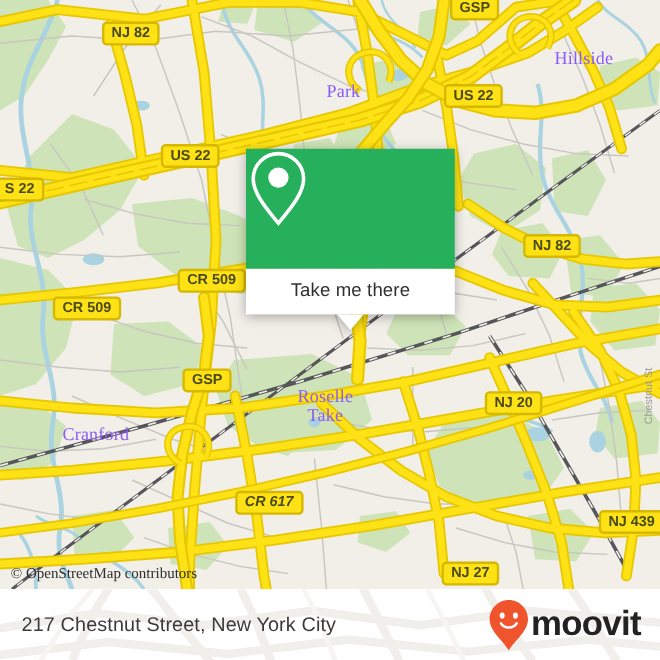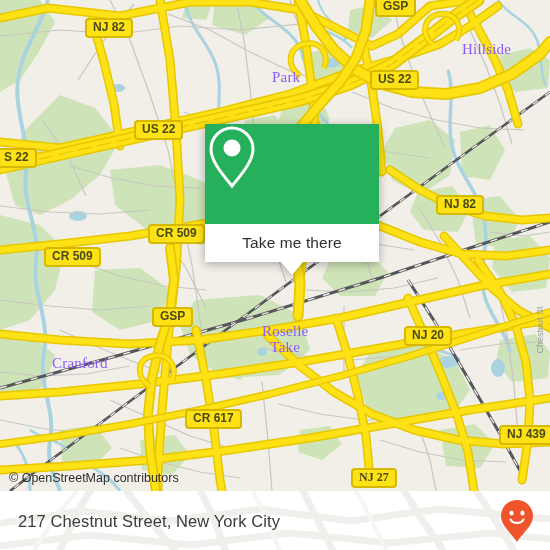--- a/index.html
+++ b/index.html
@@ -38,21 +38,21 @@
     padding:1px 6px 2px 6px;
     white-space:nowrap;
     line-height:13px;
     box-sizing:border-box;
   }
 
   
   .attrib{
     position:absolute;left:9px;top:471px;
     font-size:12.5px;color:#2d2d2d;
-    font-family:Liberation Sans, sans-serif;
+    font-family:Liberation Serif, serif;
     white-space:nowrap;
   }
 
   
   .popup{
     position:absolute;left:188px;top:124px;width:174px;
     filter:drop-shadow(0 2px 5px rgba(0,0,0,.30));
     margin-left:17px;
   }
   .popup-head{
@@ -290,40 +290,40 @@
         </g>
 
         <text x="543" y="330" transform="rotate(-90 543 330)" font-family="Liberation Sans, sans-serif" font-size="9" fill="#9a9a95" text-anchor="middle">Chestnut St</text>
       </g>
     </svg>
 
     <div class="city-label" style="left:272px;top:70px;">Park</div>
 
     <div class="city-label" style="left:462px;top:42px;">Hillside</div>
 
-    <div class="city-label two-line" style="left:262px;top:323px;">
+    <div class="city-label two-line" style="left:248px;top:323px;">
       <div>Roselle</div>
       <div>Take</div>
     </div>
 
     <div class="city-label" style="left:52px;top:356px;">Cranford</div>
 
     <div class="shield" style="left:85px;top:18px;">NJ 82</div>
     <div class="shield" style="left:375px;top:-3px;">GSP</div>
     <div class="shield" style="left:370px;top:70px;">US 22</div>
     <div class="shield" style="left:134px;top:120px;">US 22</div>
     <div class="shield" style="left:-4px;top:148px;">S 22</div>
     <div class="shield" style="left:436px;top:195px;">NJ 82</div>
     <div class="shield" style="left:148px;top:224px;">CR 509</div>
     <div class="shield" style="left:44px;top:247px;">CR 509</div>
     <div class="shield" style="left:152px;top:307px;">GSP</div>
     <div class="shield" style="left:404px;top:326px;">NJ 20</div>
-    <div class="shield" style="left:185px;top:409px;">CR 617</div>
+    <div class="shield" style="left:196px;top:409px;font-style:italic;">CR 617</div>
     <div class="shield" style="left:499px;top:425px;">NJ 439</div>
-    <div class="shield" style="left:351px;top:468px;font-family:Liberation Serif, serif;">NJ 27</div>
+    <div class="shield" style="left:368px;top:468px;">NJ 27</div>
 
     <div class="attrib">© OpenStreetMap contributors</div>
 
     <div class="popup">
       <div class="popup-head">
         <svg width="54" height="66" viewBox="0 0 54 66">
           <path d="M27 4 C15.4 4 6 13.4 6 25 C6 38 19 52 27 62 C35 52 48 38 48 25 C48 13.4 38.6 4 27 4 Z" fill="none" stroke="#ffffff" stroke-width="3"></path>
           <circle cx="27" cy="24" r="8.5" fill="#ffffff"></circle>
         </svg>
       </div>
@@ -357,17 +357,18 @@
 
     <div class="footer-address">217 Chestnut Street, New York City</div>
 
     <div class="brand">
       <svg width="34" height="44" viewBox="0 0 34 44">
         <path d="M17 1 C8.2 1 1 8.2 1 17 C1 27 12 34.5 17 43 C22 34.5 33 27 33 17 C33 8.2 25.8 1 17 1 Z" fill="#f0542c"></path>
         <ellipse cx="11.5" cy="14" rx="2.1" ry="2.6" fill="#ffffff"></ellipse>
         <ellipse cx="22.5" cy="14" rx="2.1" ry="2.6" fill="#ffffff"></ellipse>
         <path d="M10.5 20.5 C13 25 21 25 23.5 20.5" fill="none" stroke="#ffffff" stroke-width="2.1" stroke-linecap="round"></path>
       </svg>
+      <span class="brand-word">moovit</span>
     </div>
 
   </div>
 
 </div>
 
 </body></html>

